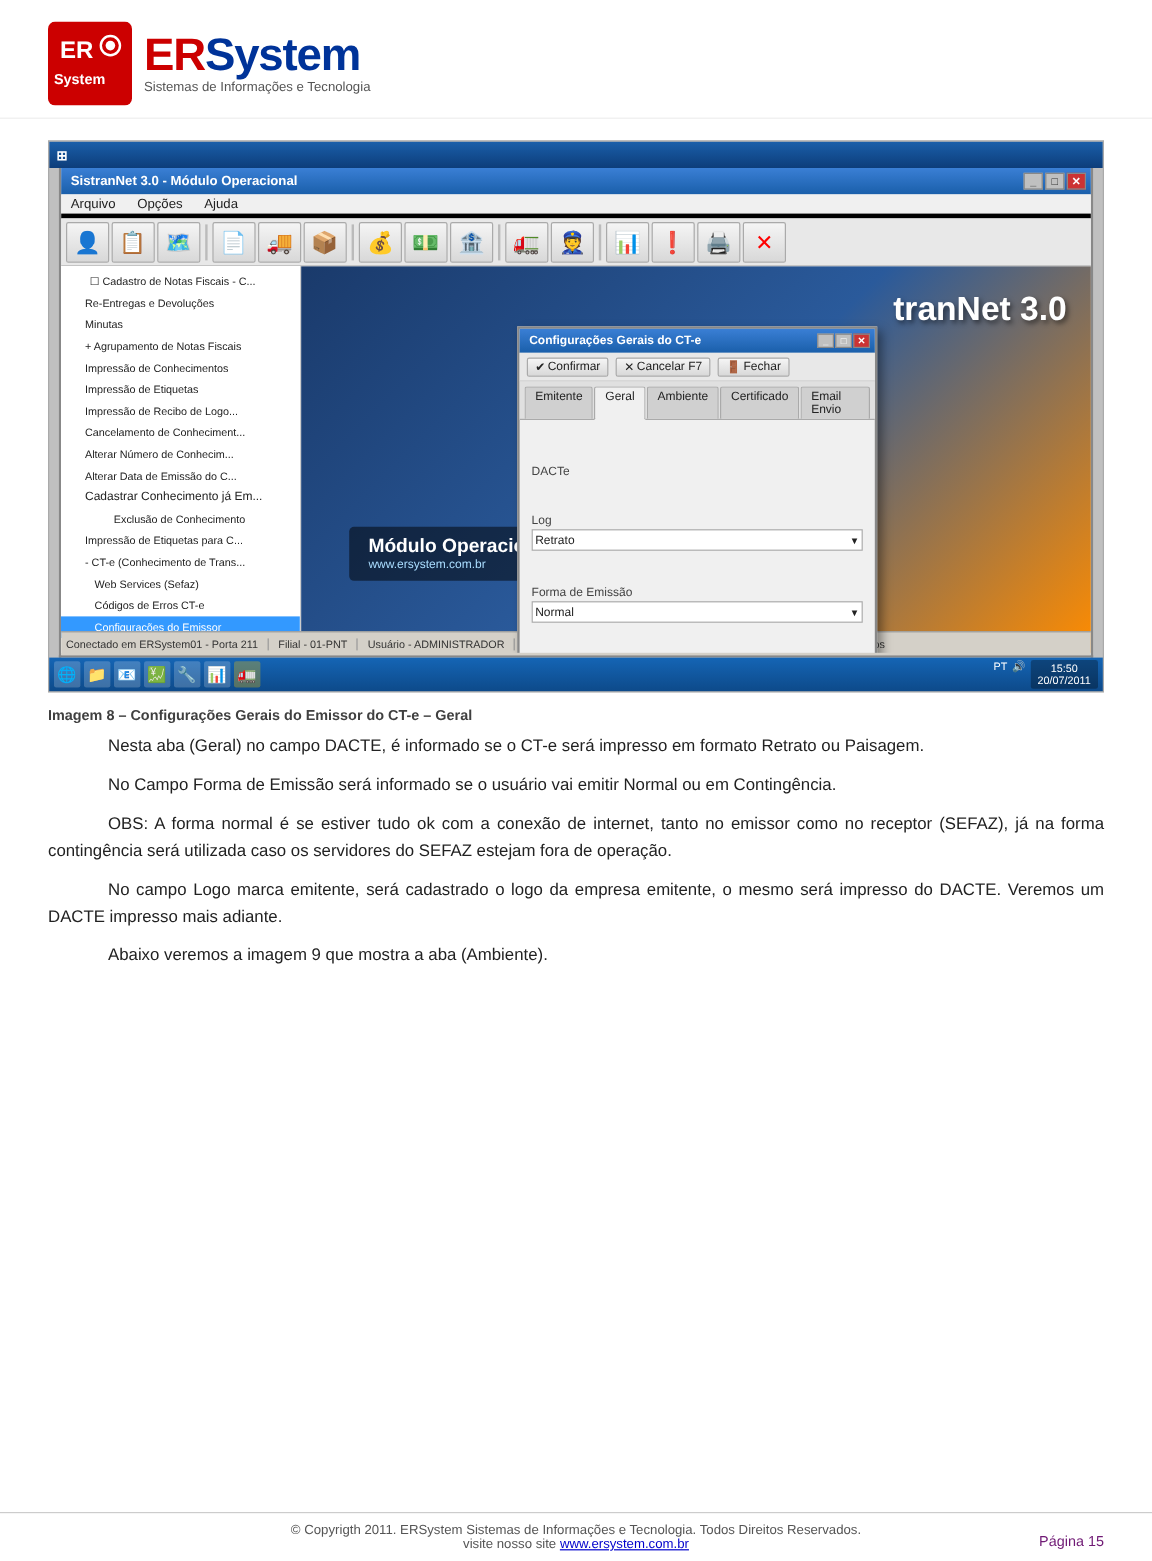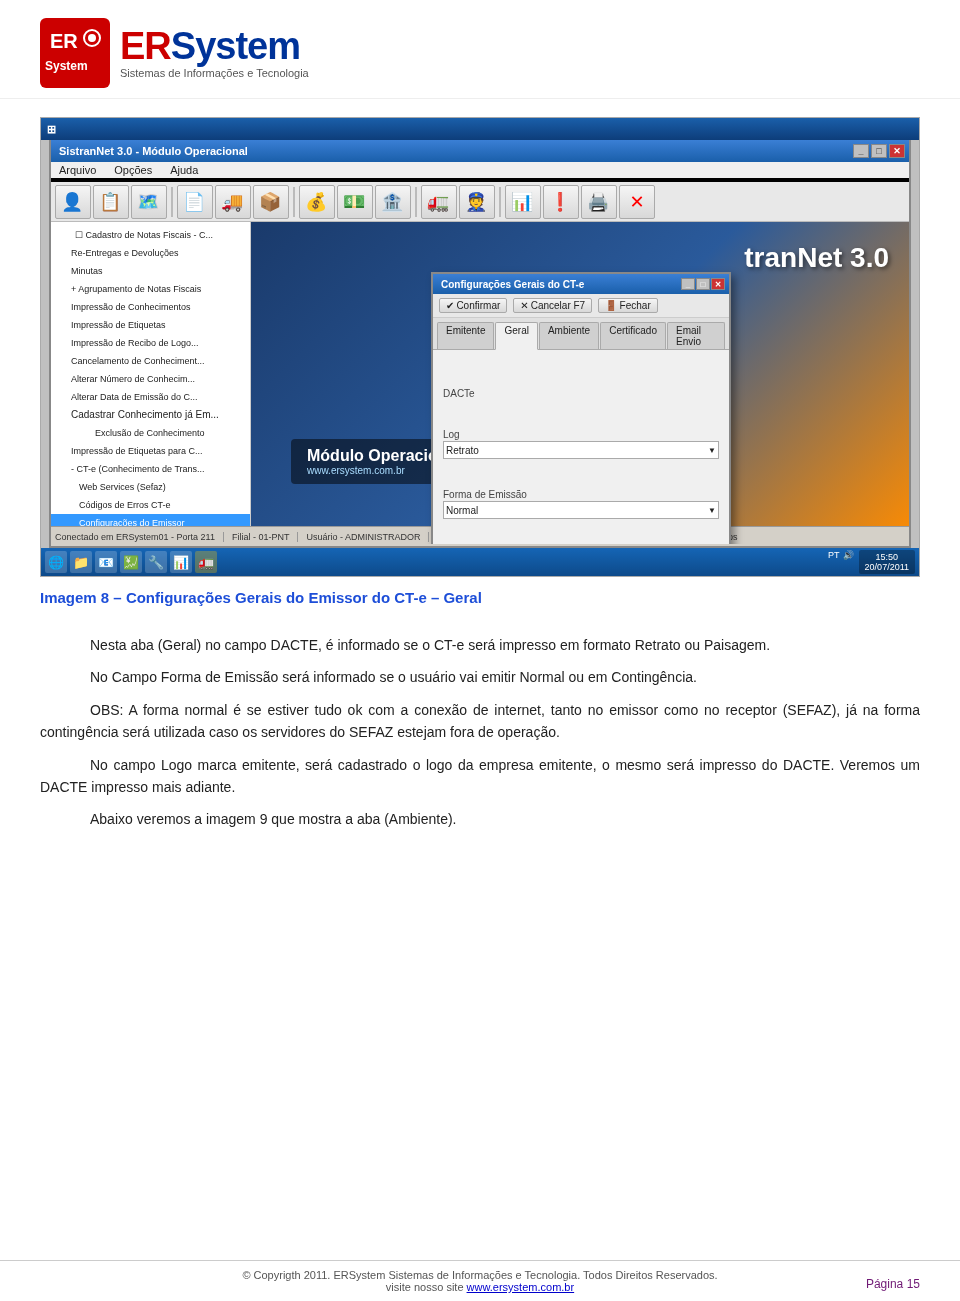--- a/index.html
+++ b/index.html
@@ -396,24 +396,24 @@
     }
     .taskbar-clock {
       background: rgba(0,0,0,0.3);
       padding: 2px 6px;
       border-radius: 2px;
       text-align: center;
     }
 
     
     .caption {
-      margin: 8px 40px 28px 40px;
-      font-size: 15px;
-      font-weight: bold;
-      color: #1d4ed8;
+      margin: 8px 40px 7px 40px;
+      font-size: 12px;
+      font-weight: bold;
+      color: #404040;
       text-align: left;
     }
 
     
     .body-text {
       margin: 0 40px;
       font-size: 14px;
       line-height: 1.6;
       color: #222;
     }

